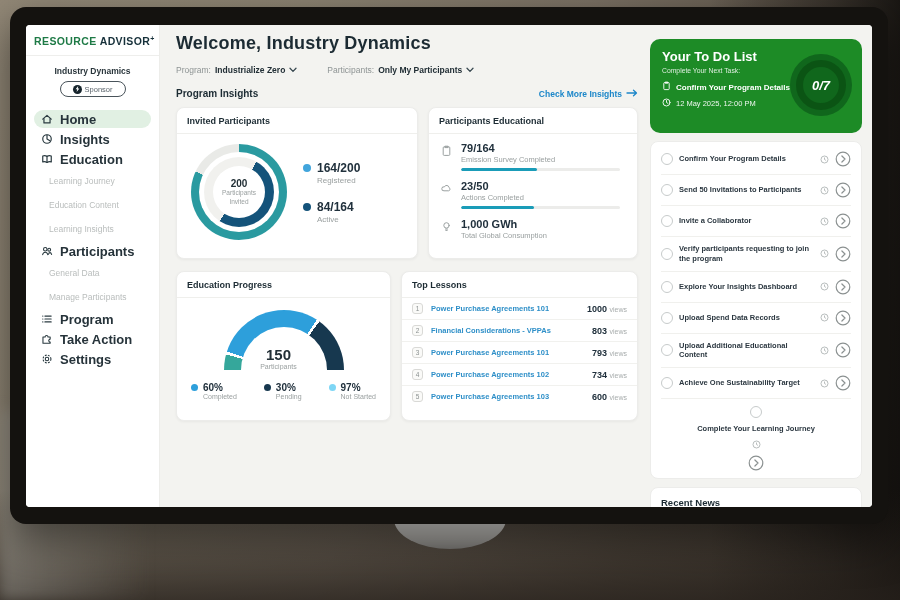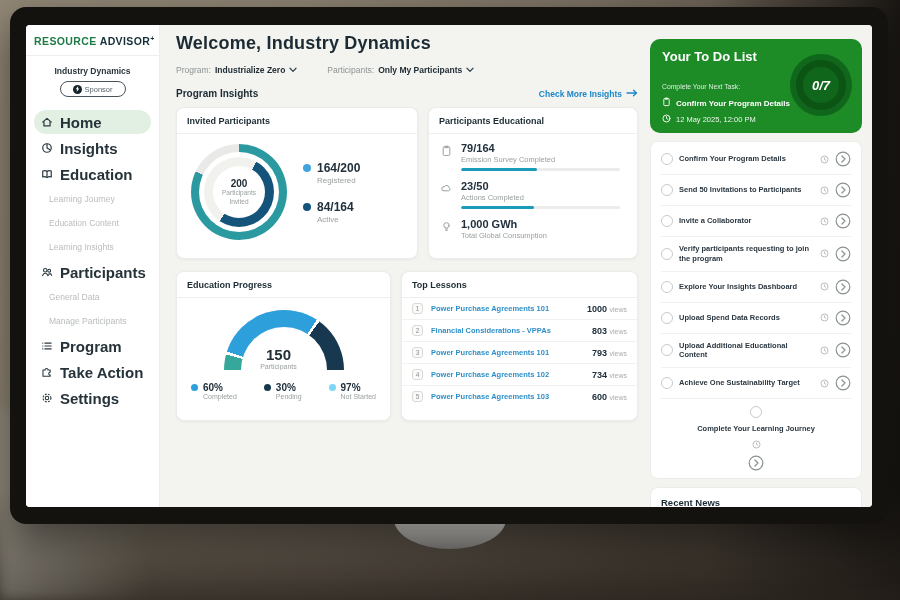--- a/index.html
+++ b/index.html
@@ -29,22 +29,22 @@
   .sidebar { width:134px; flex:none; background:#fff; border-right:1px solid #ededea; padding:10px 8px 0; }
   .logo { text-align:center; font-weight:bold; font-size:10.5px; letter-spacing:.4px; white-space:nowrap; }
   .logo-primary { color:#1e7a46;text-align:right; }
   .logo-secondary { color:#16303a; }
   .logo-plus { color:#16303a; font-size:7px; vertical-align:top; }
   .sdiv { height:1px; background:#eeeeec; margin:8px -8px 10px; }
   .org { text-align:center; font-size:8.5px; font-weight:bold; color:#2a363c; }
   .badge { margin:5px auto 13px; width:66px; height:16px; border:1px solid #49535a; border-radius:9px;
         display:flex; align-items:center; justify-content:center; gap:3px; font-size:7.5px; color:#5a646c; background:#fff; cursor:pointer; }
   .badge-circle { width:9px; height:9px; border-radius:50%; background:#16242c; display:flex; align-items:center; justify-content:center; }
-  .nav { display:flex; align-items:center; gap:7px; height:24px; padding:0 7px; border-radius:13px;
-        margin-bottom:2px; font-size:15px; font-weight:bold; color:#26333a; cursor:pointer; }
+  .nav { display:flex; align-items:center; gap:7px; height:18px; padding:0 7px; border-radius:13px;
+        margin-bottom:2px; font-size:13px; font-weight:bold; color:#26333a; cursor:pointer; }
   .nav.active { background:#e1f0e3; }
   .nav.sub { padding-left:15px; font-weight:normal; color:#b9bdbc; font-size:8.5px; height:22px; }
   .nic { width:12px; flex:none; display:flex; }
 
   
   .main { flex:1; min-width:0; background:#f3f3f0; padding:4px 12px 0 16px; }
   h1 { font-size:18px; color:#1c2b33; margin:4px 0 11px; letter-spacing:.2px; }
   .filters { display:flex; gap:30px; align-items:center; margin-bottom:13px; }
   .filter { display:flex; align-items:center; cursor:pointer; }
   .flabel { font-size:8.5px; color:#8e9494; }
@@ -102,21 +102,21 @@
   .lrank { width:11px; height:11px; flex:none; border:1px solid #d9d9d6; border-radius:3px; background:#fafaf8;
         font-size:6.5px; color:#8a9090; display:flex; align-items:center; justify-content:center; }
   .ltitle { flex:1; min-width:0; font-size:7.5px; font-weight:bold; color:#2e8fc8; text-decoration:none;
         white-space:nowrap; overflow:hidden; }
   .lviews { font-size:9px; font-weight:bold; color:#20303c; white-space:nowrap; }
   .lsuffix { font-size:7px; font-weight:normal; color:#a8adad; }
 
   
   .rightcol { width:222px; flex:none; background:#f3f3f0; padding:14px 10px 0 0; display:flex; flex-direction:column; gap:8px; }
   .gcard { position:relative; border-radius:10px; height:94px; color:#fff; padding:10px 12px; flex:none; }
-  .gtitle { font-size:13px; font-weight:bold; margin-bottom:19px; }
+  .gtitle { font-size:13px; font-weight:bold; margin-bottom:3px; }
   .gsub { font-size:6.8px; opacity:.85; margin-bottom:7px; }
   .gtask { display:flex; gap:5px; align-items:center; font-size:8px; font-weight:bold; margin-bottom:5px; width:138px; }
   .gdue { display:flex; gap:5px; align-items:center; font-size:7.5px; opacity:.92; }
   .gring { position:absolute; right:10px; top:15px; width:62px; height:62px; border-radius:50%; background:#10671c;
         display:flex; align-items:center; justify-content:center; }
   .gring-in { position:absolute; inset:6px; border-radius:50%; border:7px solid #0b5414; }
   .gring-txt { position:relative; font-size:13px; font-weight:bold; font-style:italic; }
 
   .tcard { background:#fff; border-radius:8px; border:1px solid #ececea; height:338px; overflow:hidden; padding:2px 10px 0; flex:none; }
   .trow { display:flex; align-items:center; gap:6px; border-bottom:1px solid #f0f0ed; padding:7px 0; cursor:pointer; }

